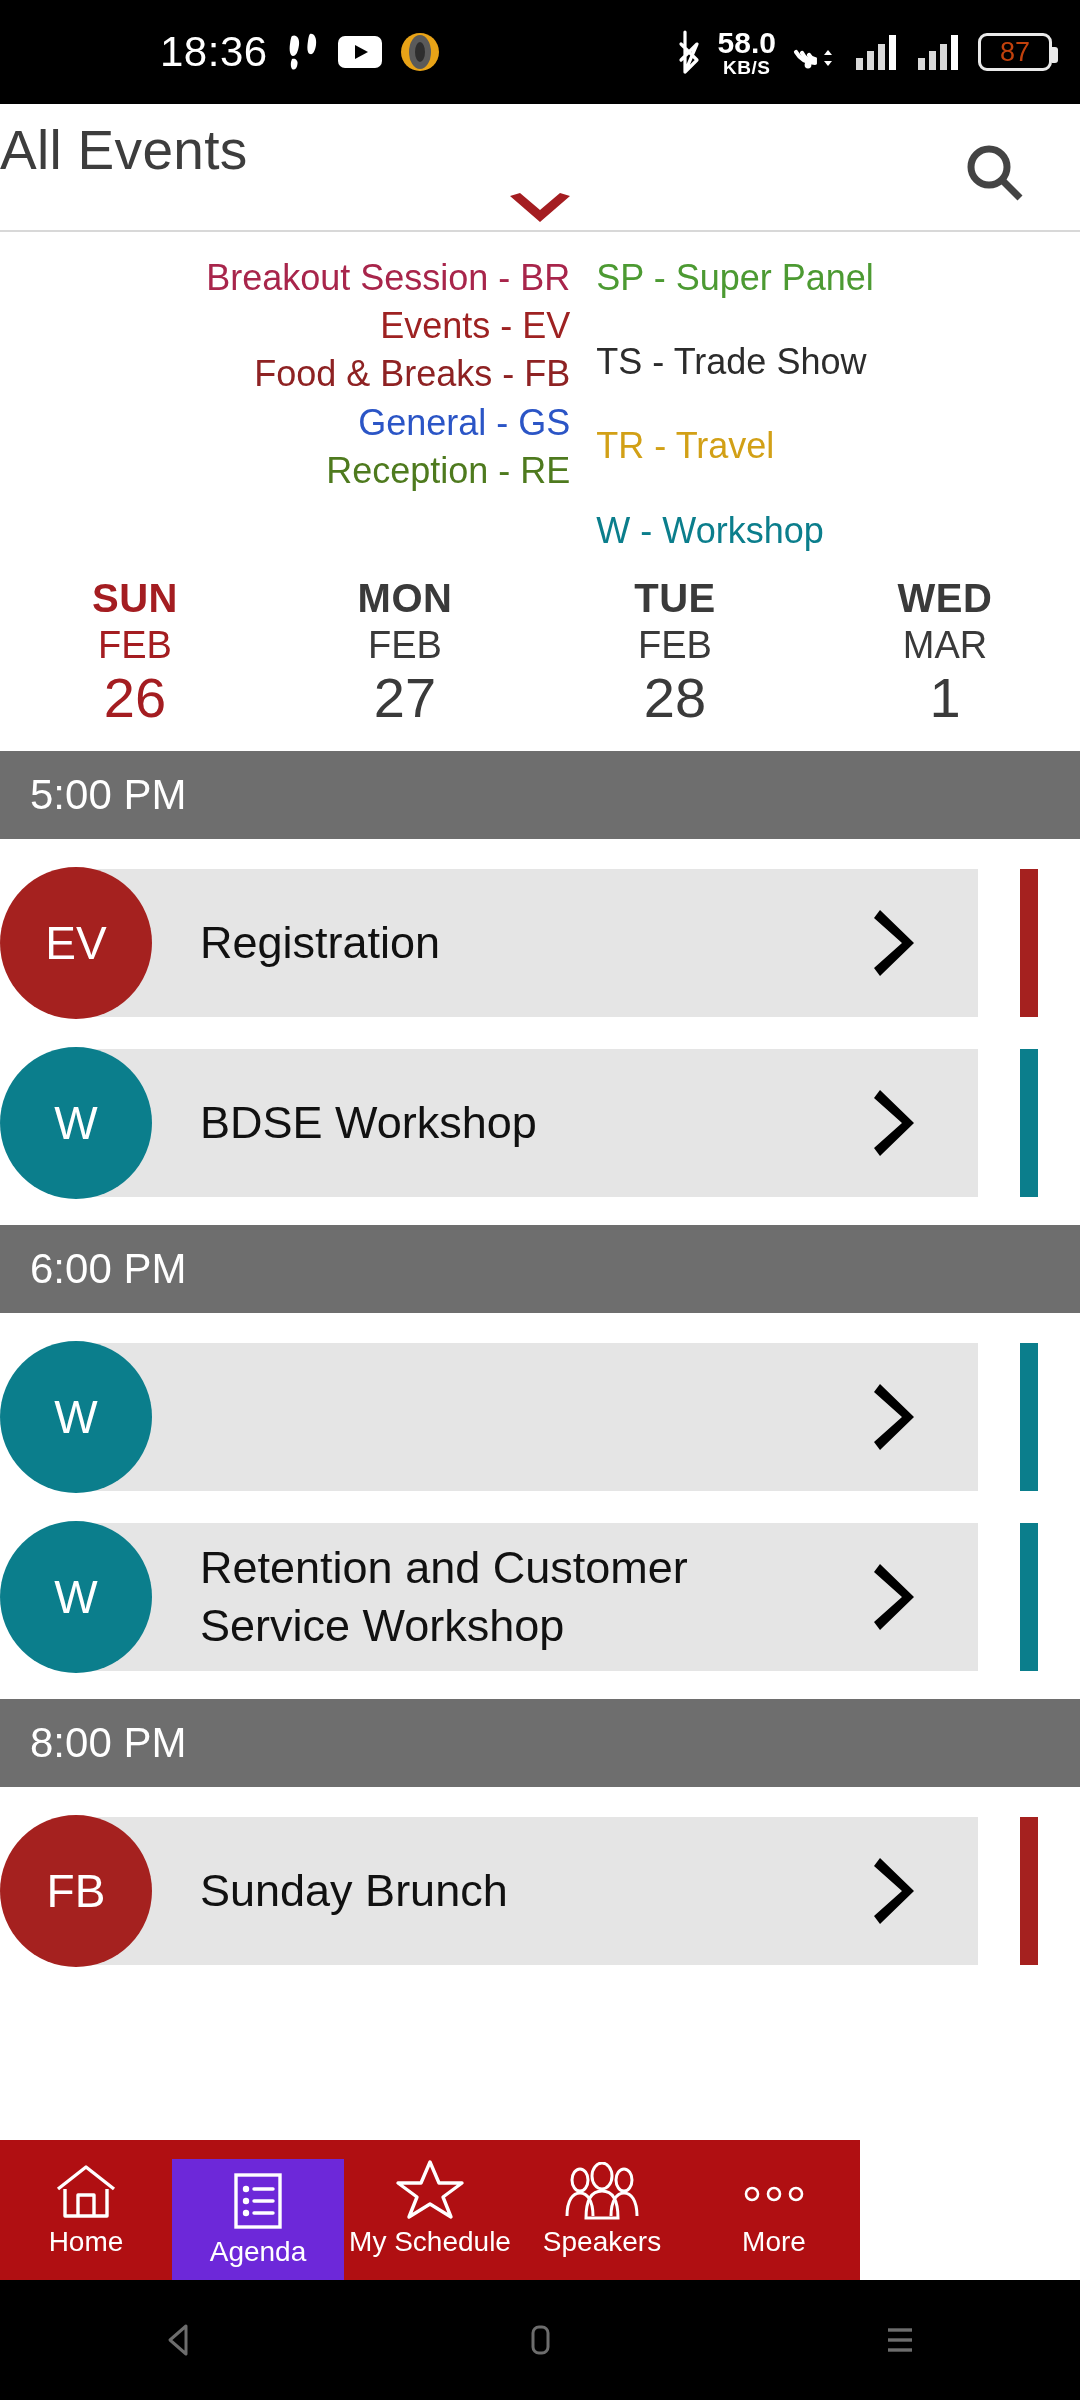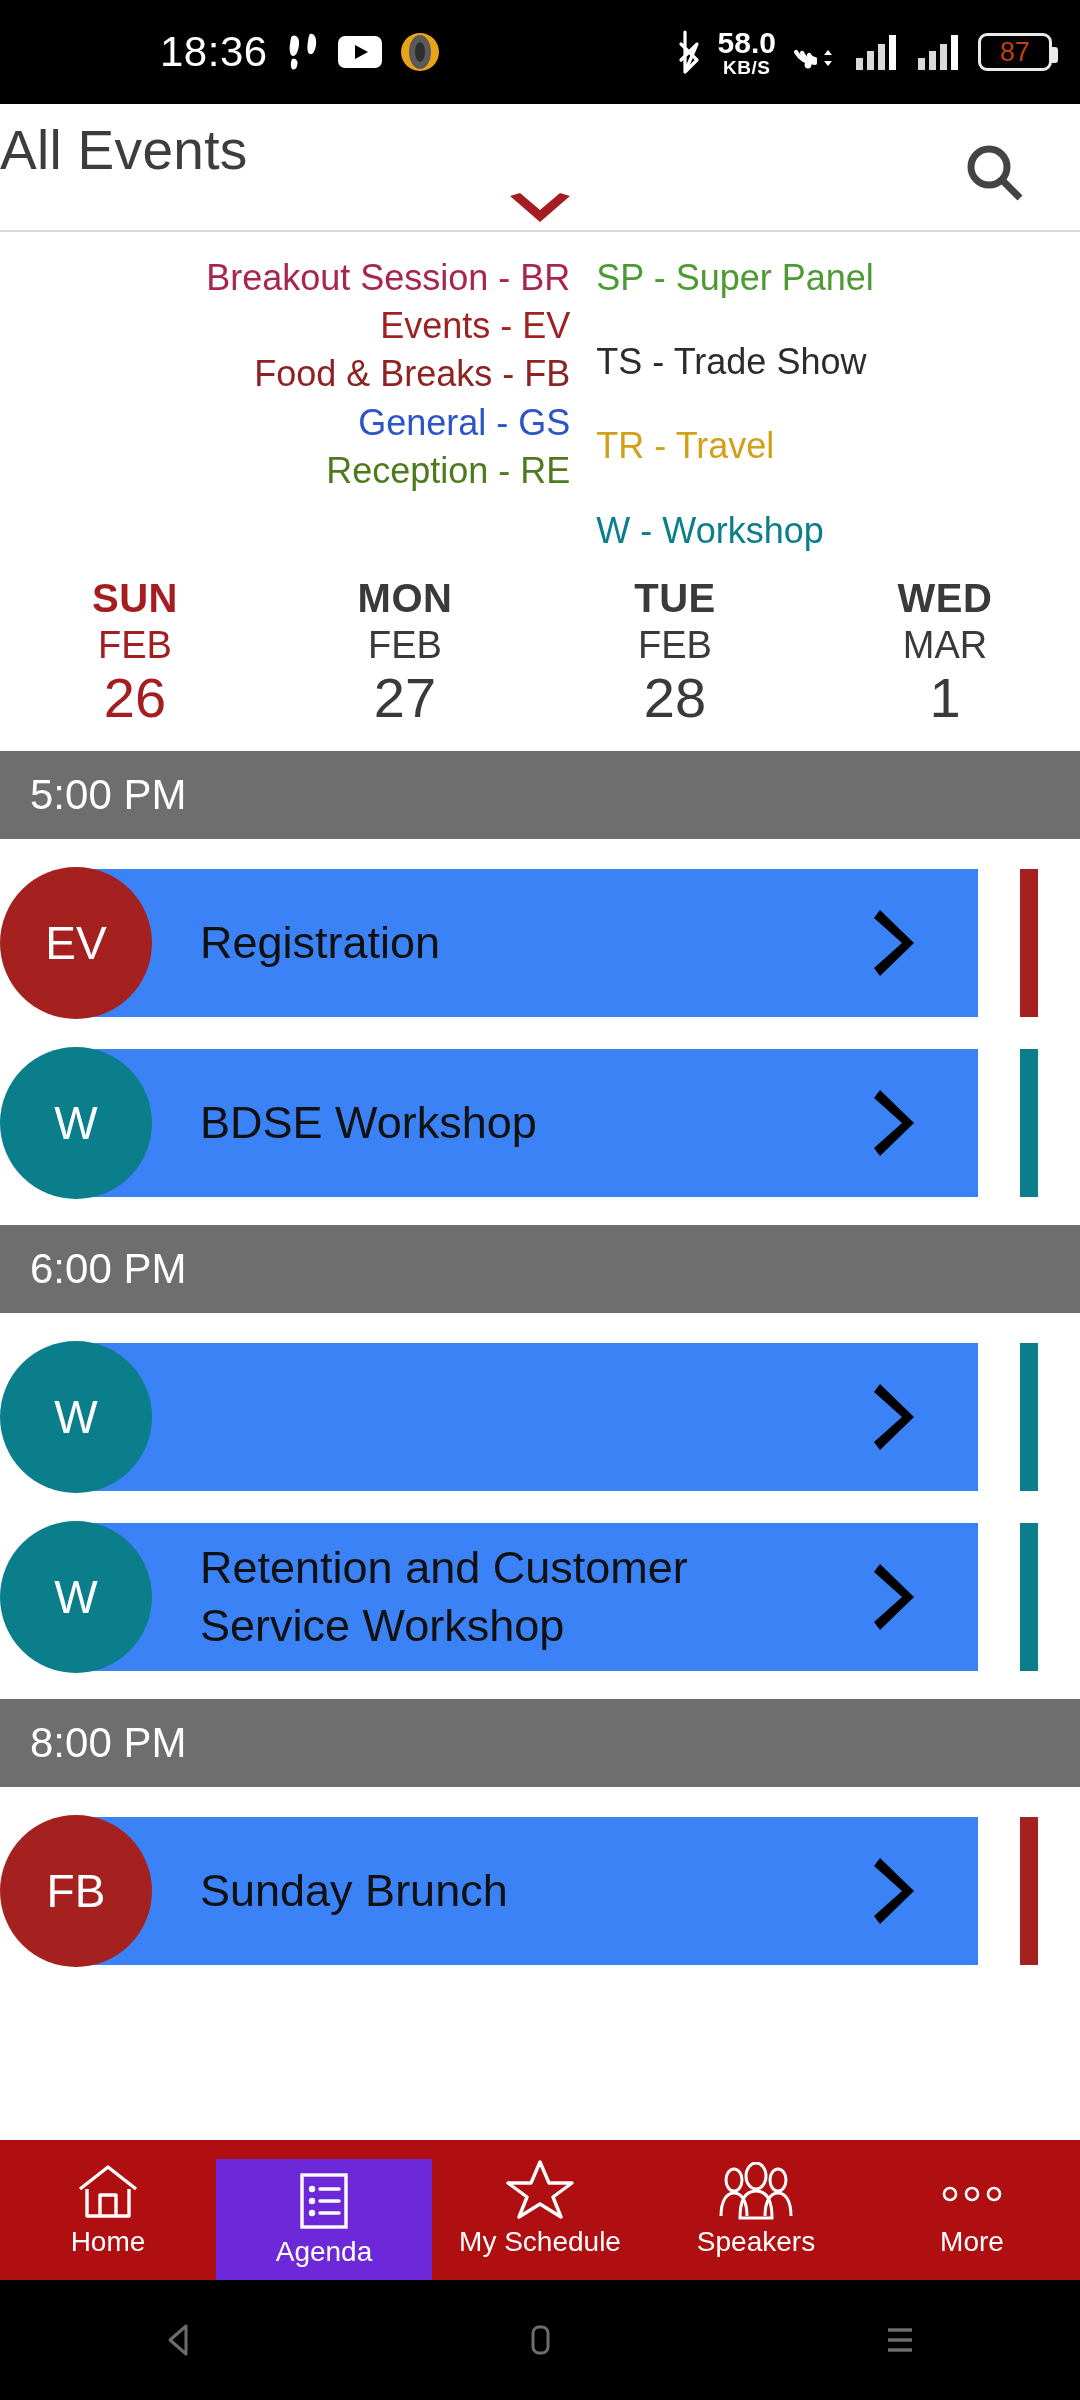--- a/index.html
+++ b/index.html
@@ -83,21 +83,21 @@
     font-size:42px; font-weight:400;
   }
   .events-block{ padding:30px 0 28px 0; }
   .event-row{
     position:relative; height:auto; margin:0 0 32px 0;
     display:flex; align-items:stretch;
   }
   .event-row:last-child{ margin-bottom:0; }
   .event-card{
     margin-left:80px; margin-right:42px; flex:1;
-    background:#3b82f6; min-height:148px;
+    background:#e5e5e5; min-height:148px;
     display:flex; align-items:center;
     position:relative;
   }
   .event-badge{
     position:absolute; left:-80px; top:50%; transform:translateY(-50%);
     width:152px; height:152px; border-radius:50%;
     display:flex; align-items:center; justify-content:center;
     color:#fff; font-size:46px; font-weight:400; z-index:2;
   }
   .event-title{
@@ -107,21 +107,21 @@
   .event-arrow{
     position:absolute; right:56px; top:50%; transform:translateY(-50%);
     display:flex; align-items:center; justify-content:center;
   }
   .event-stripe{
     width:18px; align-self:stretch; margin-right:42px; flex:0 0 18px;
   }
 
   
   .bottomnav{
-    position:absolute; left:0; bottom:120px; width:1080px; height:140px;
+    position:absolute; left:0; bottom:120px; width:860px; height:140px;
     background:#B00F12; display:flex;
   }
   .navitem{
     flex:1; display:flex; flex-direction:column;
     align-items:center; justify-content:center; gap:6px;
     color:#fff;
   }
   .navitem.active{ background:#6d28d9;margin-top:19px; }
   .nav-label{ font-size:28px; font-weight:400; }
   .nav-ico{ height:58px; display:flex; align-items:flex-end; justify-content:center; }

